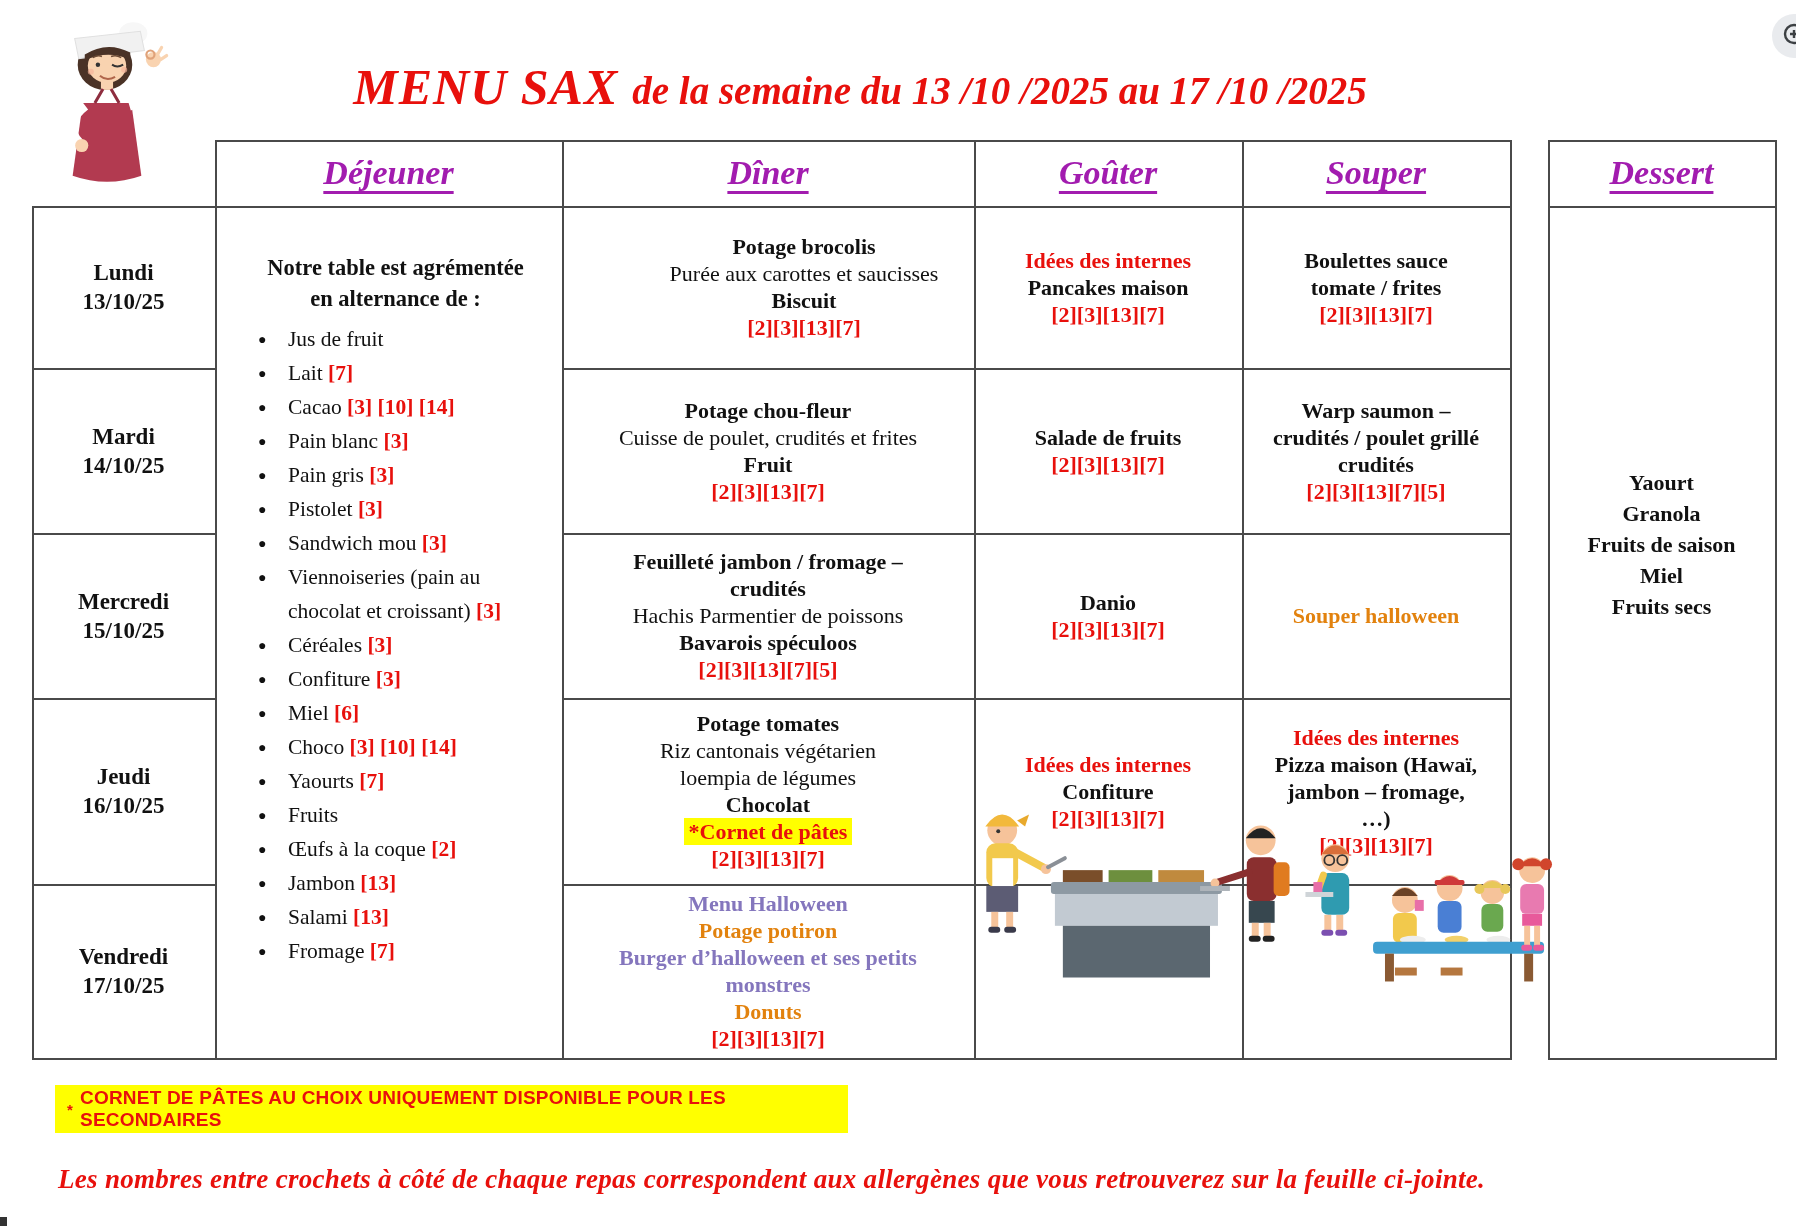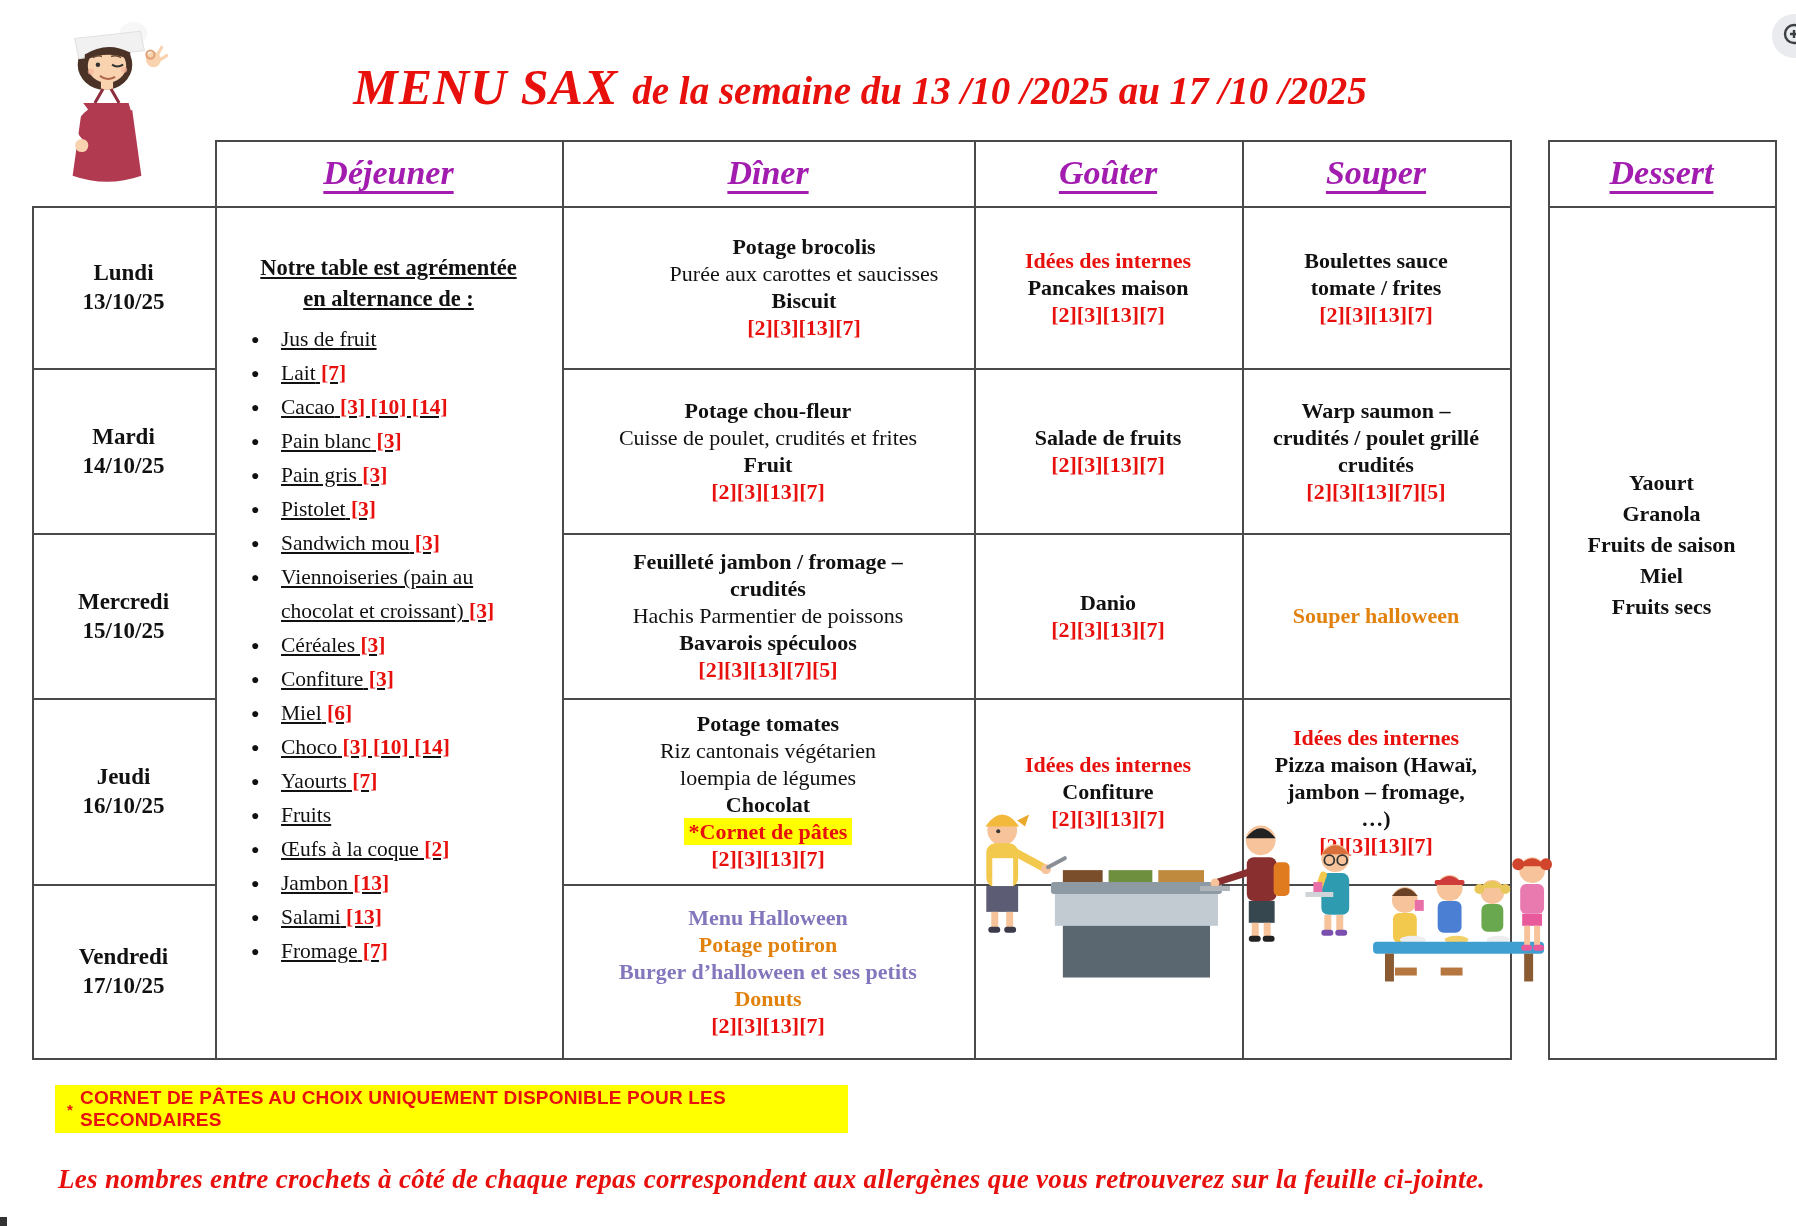--- a/index.html
+++ b/index.html
@@ -126,21 +126,21 @@
 </div>
 <div class="abs daycell" style="left:34px;top:700px;width:179px;height:182px;">
   <span>Jeudi</span>
     <span>16/10/25</span>
 </div>
 <div class="abs daycell" style="left:34px;top:886px;width:179px;height:170px;">
   <span>Vendredi</span>
     <span>17/10/25</span>
 </div>
 
-<div class="abs cell dejeuner" style="left:217px;top:208px;width:343px;height:848px;text-decoration:underline;">
+<div class="abs cell dejeuner" style="left:224px;top:208px;width:343px;height:848px;">
   <div class="dej-intro">Notre table est agrémentée</div>
   <div class="dej-intro">en alternance de :</div>
   <ul class="dejlist">
       <li><span>Jus de fruit</span></li>
       <li><span>Lait</span><span class="al"> [7]</span></li>
       <li><span>Cacao</span><span class="al"> [3] [10] [14]</span></li>
       <li><span>Pain blanc</span><span class="al"> [3]</span></li>
       <li><span>Pain gris</span><span class="al"> [3]</span></li>
       <li><span>Pistolet</span><span class="al"> [3]</span></li>
       <li><span>Sandwich mou</span><span class="al"> [3]</span></li>
@@ -182,20 +182,21 @@
     <div class="ln s-n">Riz cantonais végétarien</div>
     <div class="ln s-n">loempia de légumes</div>
     <div class="ln s-b">Chocolat</div>
     <div class="ln s-rh">*Cornet de pâtes</div>
     <div class="ln s-r">[2][3][13][7]</div>
   </div>
 <div class="abs cell" style="left:564px;top:886px;width:408px;height:170px;">
     <div class="ln s-p">Menu Halloween</div>
     <div class="ln s-o">Potage potiron</div>
     <div class="ln s-p">Burger d’halloween et ses petits</div>
+    <div class="ln s-p">monstres</div>
     <div class="ln s-o">Donuts</div>
     <div class="ln s-r">[2][3][13][7]</div>
   </div>
 
 <div class="abs cell" style="left:976px;top:208px;width:264px;height:158px;">
     <div class="ln s-rb">Idées des internes</div>
     <div class="ln s-b">Pancakes maison</div>
     <div class="ln s-r">[2][3][13][7]</div>
   </div>
 <div class="abs cell" style="left:976px;top:370px;width:264px;height:161px;">

